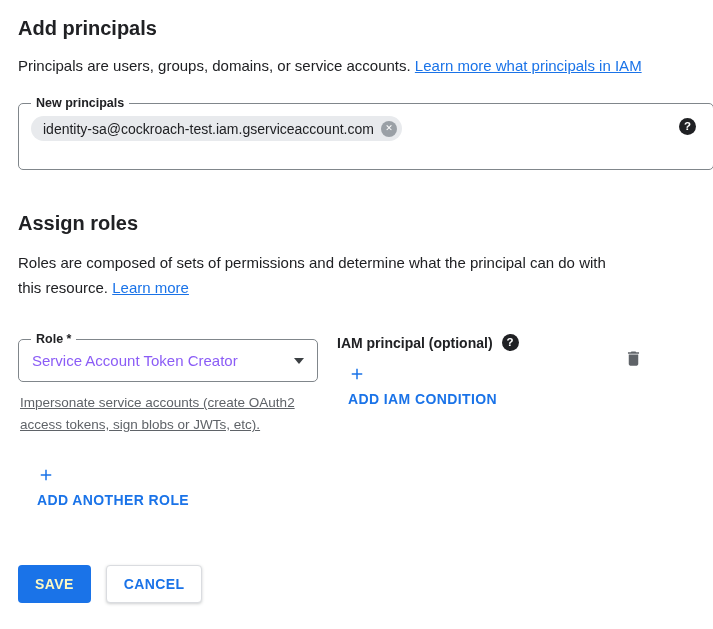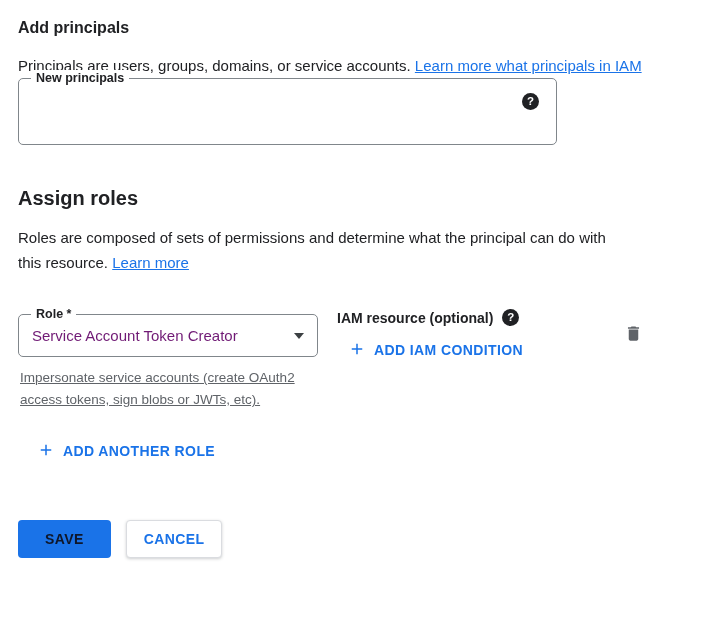--- a/index.html
+++ b/index.html
@@ -7,21 +7,21 @@
   body {
     width: 713px; height: 629px;
     background: #ffffff;
     font-family: "Liberation Sans", "DejaVu Sans", sans-serif;
     color: #202124;
     overflow: hidden;
   }
   .page { padding: 16px 18px 0 18px; position: relative; }
 
   .h-title {
-    font-size: 16px; line-height: 24px; font-weight: 700;
+    font-size: 20px; line-height: 24px; font-weight: 700;
     margin: 0; color: #202124;
   }
   .intro {
     font-size: 15px; line-height: 25px; margin: 13px 0 0 0;
     color: #202124; max-width: 650px;
   }
   .intro.narrow { max-width: 600px; margin-top: 15px; }
   .link { color: #1a73e8; text-decoration: underline; cursor: pointer; }
 
   
@@ -31,21 +31,21 @@
     border-radius: 5px;
     background: #fff;
   }
   .float-label {
     position: absolute; top: -9px; left: 12px;
     background: #fff; padding: 0 5px;
     font-size: 12.5px; font-weight: 700; color: #202124;
     white-space: nowrap; line-height: 16px;
   }
 
-  .principals-field { width: 539px; height: 67px; cursor: text; }
+  .principals-field { margin-top: 25px; width: 696px; height: 67px; cursor: text; }
   .chip {
     position: absolute; top: 12px; left: 12px;
     display: inline-flex; align-items: center;
     height: 25px; background: #e8eaed; border-radius: 13px;
     padding: 0 5px 0 12px; font-size: 14px; color: #202124;
     max-width: 480px; white-space: nowrap;
   }
   .chip-close {
     width: 16px; height: 16px; border-radius: 50%;
     background: #9aa0a6; color: #ffffff;
@@ -63,57 +63,57 @@
 
   .h-section { font-size: 20px; line-height: 24px; font-weight: 700; margin: 41px 0 0 0; }
 
   .role-row { position: relative; display: flex; margin-top: 30px; align-items: flex-start; }
   .role-col { width: 300px; flex: none; }
   .role-select {
     margin-top: 9px; width: 300px; height: 43px;
     display: flex; align-items: center; justify-content: space-between;
     padding: 0 13px; cursor: pointer;
   }
-  .role-value { font-size: 15px; color: #701a75; }
+  .role-value { font-size: 15px; color: #8b5cf6; }
   .dd-arrow {
     width: 0; height: 0;
     border-left: 5px solid transparent; border-right: 5px solid transparent;
     border-top: 6px solid #3c4043;
   }
   .role-helper {
     margin: 10px 0 0 2px; width: 288px;
     font-size: 13.5px; line-height: 22px; color: #5f6368; text-decoration: underline;
   }
 
   .cond-col { margin-left: 19px; flex: none; }
   .cond-label-row {
     display: flex; align-items: center; gap: 9px;
     margin-top: 4px; font-size: 14px; font-weight: 700; color: #202124;
   }
   .text-btn {
-    display: inline-flex; align-items: flex-end; gap: 8px;
+    display: inline-flex; align-items: flex-start; gap: 8px;
     color: #1a73e8; font-size: 14px; font-weight: 700;
     letter-spacing: 0.4px; cursor: pointer; background: none; border: none;
-    padding: 0; font-family: inherit;
+    padding: 0; font-family: inherit; flex-direction: column;
   }
   .add-cond-btn { margin: 14px 0 0 11px; }
   .add-role-btn { margin: 30px 0 0 19px; }
 
   .trash-btn {
     position: absolute; left: 604px; top: 17px;
     background: none; border: none; padding: 2px; cursor: pointer; line-height: 0;
   }
 
   .actions { display: flex; gap: 15px; margin-top: 57px; align-items: center; }
   .btn {
     height: 38px; border-radius: 4px; font-size: 14px; font-weight: 700;
     letter-spacing: 0.4px; cursor: pointer; font-family: inherit;
   }
   .btn-primary {
-    background: #1a73e8; color: #0f172a; border: none; padding: 0 27px;
+    background: #1a73e8; color: #fef9c3; border: none; padding: 0 17px;
   }
   .btn-secondary {
     background: #ffffff; color: #1a73e8;
     border: 1px solid #dadce0; padding: 8px 17px;
     box-shadow: 0 1px 3px rgba(60,64,67,0.25);
   }
 </style>
 </head>
 <body>
 
@@ -121,20 +121,24 @@
 
   <h1 class="h-title">Add principals</h1>
 
   <p class="intro">
     <span>Principals are users, groups, domains, or service accounts.</span>
     <span class="link">Learn more what principals in IAM</span>
   </p>
 
   <div class="outlined principals-field">
     <span class="float-label">New principals</span>
+    <span class="chip">
+      <span>identity-sa@cockroach-test.iam.gserviceaccount.com</span>
+      <span class="chip-close">✕</span>
+    </span>
     <span class="help-badge">?</span>
   </div>
 
   <h2 class="h-section">Assign roles</h2>
 
   <p class="intro narrow">
     <span>Roles are composed of sets of permissions and determine what the principal can do with this resource.</span>
     <span class="link">Learn more</span>
   </p>
 
@@ -144,21 +148,21 @@
       <div class="outlined role-select">
         <span class="float-label">Role *</span>
         <span class="role-value">Service Account Token Creator</span>
         <span class="dd-arrow"></span>
       </div>
       <div class="role-helper">Impersonate service accounts (create OAuth2 access tokens, sign blobs or JWTs, etc).</div>
     </div>
 
     <div class="cond-col">
       <div class="cond-label-row">
-        <span>IAM resource (optional)</span>
+        <span>IAM principal (optional)</span>
         <span class="help-badge">?</span>
       </div>
       <button class="text-btn add-cond-btn">
         <svg width="18" height="18" viewBox="0 0 24 24" fill="#1a73e8">
             <path d="M19 13h-6v6h-2v-6H5v-2h6V5h2v6h6z"></path>
           </svg>
         <span>ADD IAM CONDITION</span>
       </button>
     </div>
 

